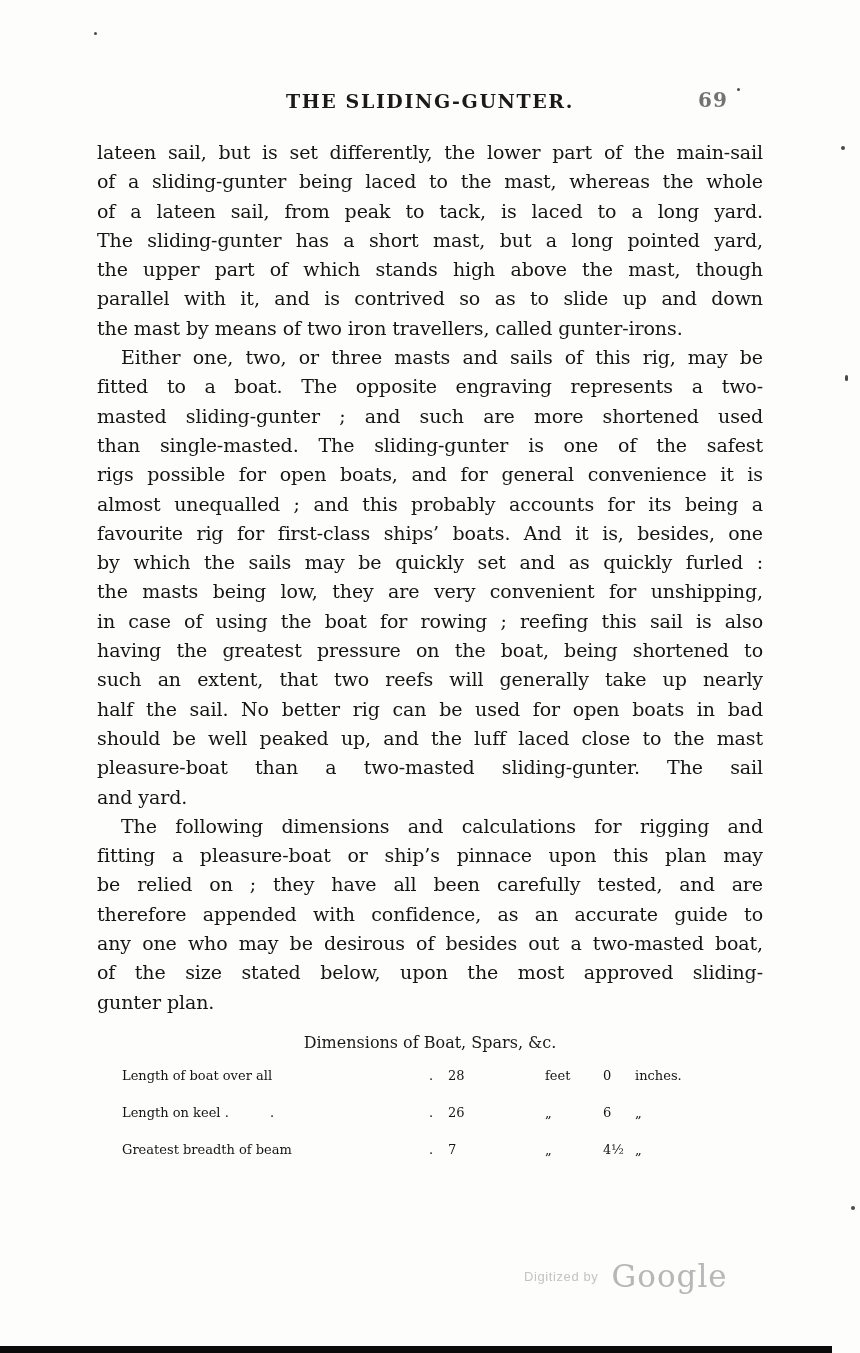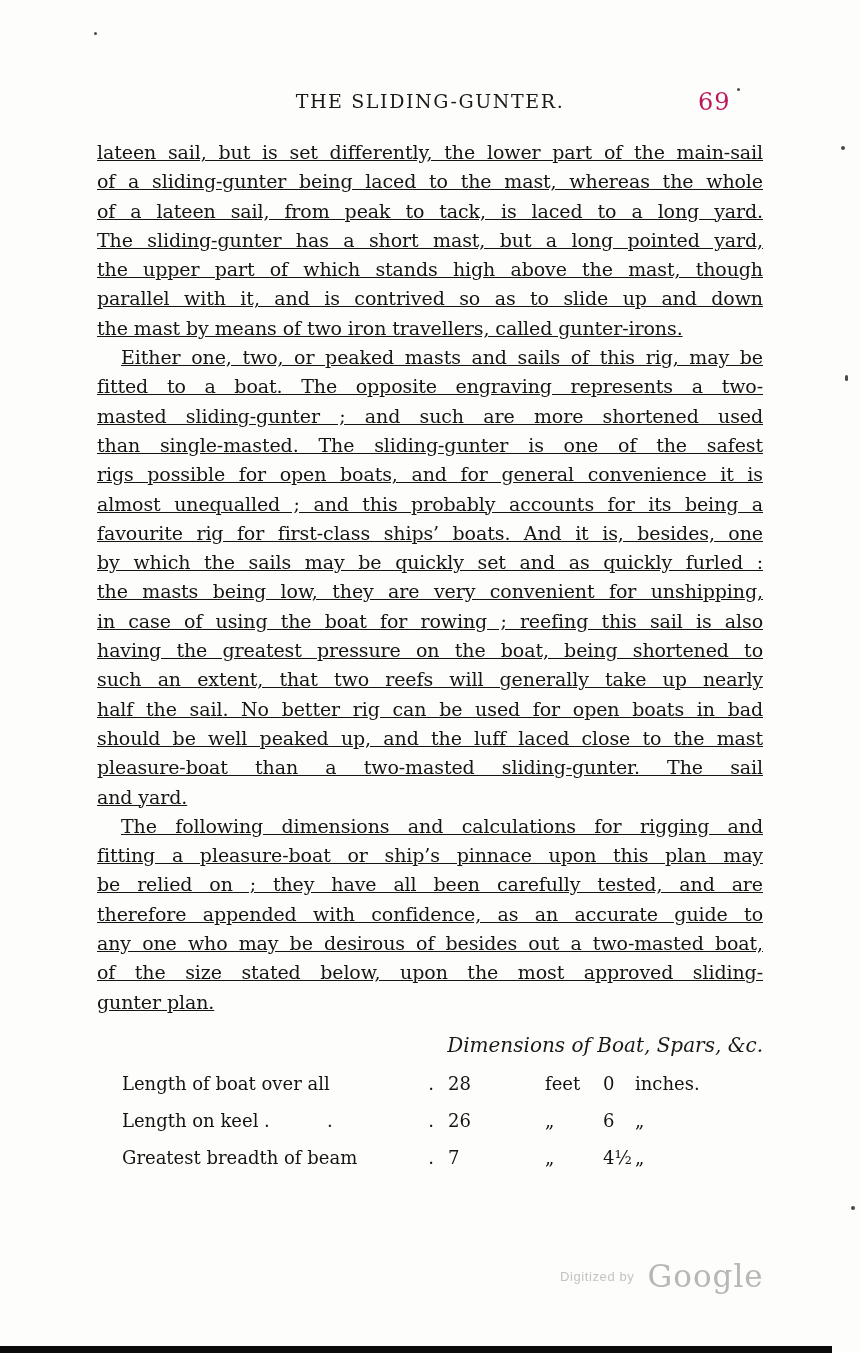--- a/index.html
+++ b/index.html
@@ -5,71 +5,69 @@
   html,body{margin:0;padding:0;background:#ffffff;}
   .page{
     position:relative;
     width:860px;height:1353px;
     background:#fdfdfc;
     font-family:"DejaVu Serif", serif;
     color:#151413;
     overflow:hidden;
   }
   
-  .header{position:relative;padding-top:90px;height:24px;}
+  .header{position:relative;padding-top:90px;height:24px;font-weight:bold;}
   .header-title{
     position:absolute;left:97px;width:666px;top:90px;
     text-align:center;
     font-size:19px;letter-spacing:1.6px;
     color:#1b1a19;
   }
   .page-number{
     position:absolute;left:698px;top:88px;
-    font-size:24px;letter-spacing:1px;color:#be185d;
+    font-size:20px;letter-spacing:1px;color:#737373;
   }
   
   .textcol{
     margin-left:97px;width:666px;margin-top:24px;
     font-size:19px;line-height:29.3px;
     letter-spacing:-0.1px;
     color:#161514;
   }
   .line{
     text-align:justify;
     text-align-last:justify;
     white-space:normal;
-    text-decoration:underline;
   }
   .line.last{text-align-last:left;}
   .line.ind{text-indent:24px;}
   
   .dim-heading{
     margin-left:97px;width:666px;margin-top:16px;
-    text-align:right;
-    font-style:italic;
-    font-size:20px;color:#1a1918;
+    text-align:center;
+    font-size:16px;color:#1a1918;
   }
   .dim-table{
     margin-left:122px;margin-top:16px;
-    font-size:18px;color:#151413;
+    font-size:13px;color:#151413;
   }
   .dim-row{
     display:grid;
     grid-template-columns:292px 34px 87px 60px 40px 70px;
     height:37px;align-items:baseline;
   }
   .cell-label{white-space:pre;}
   .cell-dot{text-align:center;}
   .cell-v1{}
   .cell-u1{padding-left:10px;}
   .cell-v2{text-align:left;padding-left:8px;}
   .cell-u2{text-align:left;}
   
   .watermark{
-    position:absolute;left:560px;top:1258px;
+    position:absolute;left:524px;top:1258px;
     white-space:nowrap;
   }
   .wm-prefix{
     font-family:"Liberation Sans", sans-serif;
     font-size:13px;color:#c3c3c3;letter-spacing:0.6px;
     vertical-align:6px;
   }
   .wm-brand{
     font-family:"DejaVu Serif", serif;
     font-size:31px;color:#b7b7b7;letter-spacing:1px;
@@ -103,21 +101,21 @@
       <div class="line">lateen sail, but is set differently, the lower part of the main-sail</div>
       <div class="line">of a sliding-gunter being laced to the mast, whereas the whole</div>
       <div class="line">of a lateen sail, from peak to tack, is laced to a long yard.</div>
       <div class="line">The sliding-gunter has a short mast, but a long pointed yard,</div>
       <div class="line">the upper part of which stands high above the mast, though</div>
       <div class="line">parallel with it, and is contrived so as to slide up and down</div>
       <div class="line last">the mast by means of two iron travellers, called gunter-irons.</div>
     </div>
 
     <div>
-      <div class="line ind">Either one, two, or peaked masts and sails of this rig, may be</div>
+      <div class="line ind">Either one, two, or three masts and sails of this rig, may be</div>
       <div class="line">fitted to a boat. The opposite engraving represents a two-</div>
       <div class="line">masted sliding-gunter ; and such are more shortened used</div>
       <div class="line">than single-masted. The sliding-gunter is one of the safest</div>
       <div class="line">rigs possible for open boats, and for general convenience it is</div>
       <div class="line">almost unequalled ; and this probably accounts for its being a</div>
       <div class="line">favourite rig for first-class ships’ boats. And it is, besides, one</div>
       <div class="line">by which the sails may be quickly set and as quickly furled :</div>
       <div class="line">the masts being low, they are very convenient for unshipping,</div>
       <div class="line">in case of using the boat for rowing ; reefing this sail is also</div>
       <div class="line">having the greatest pressure on the boat, being shortened to</div>

